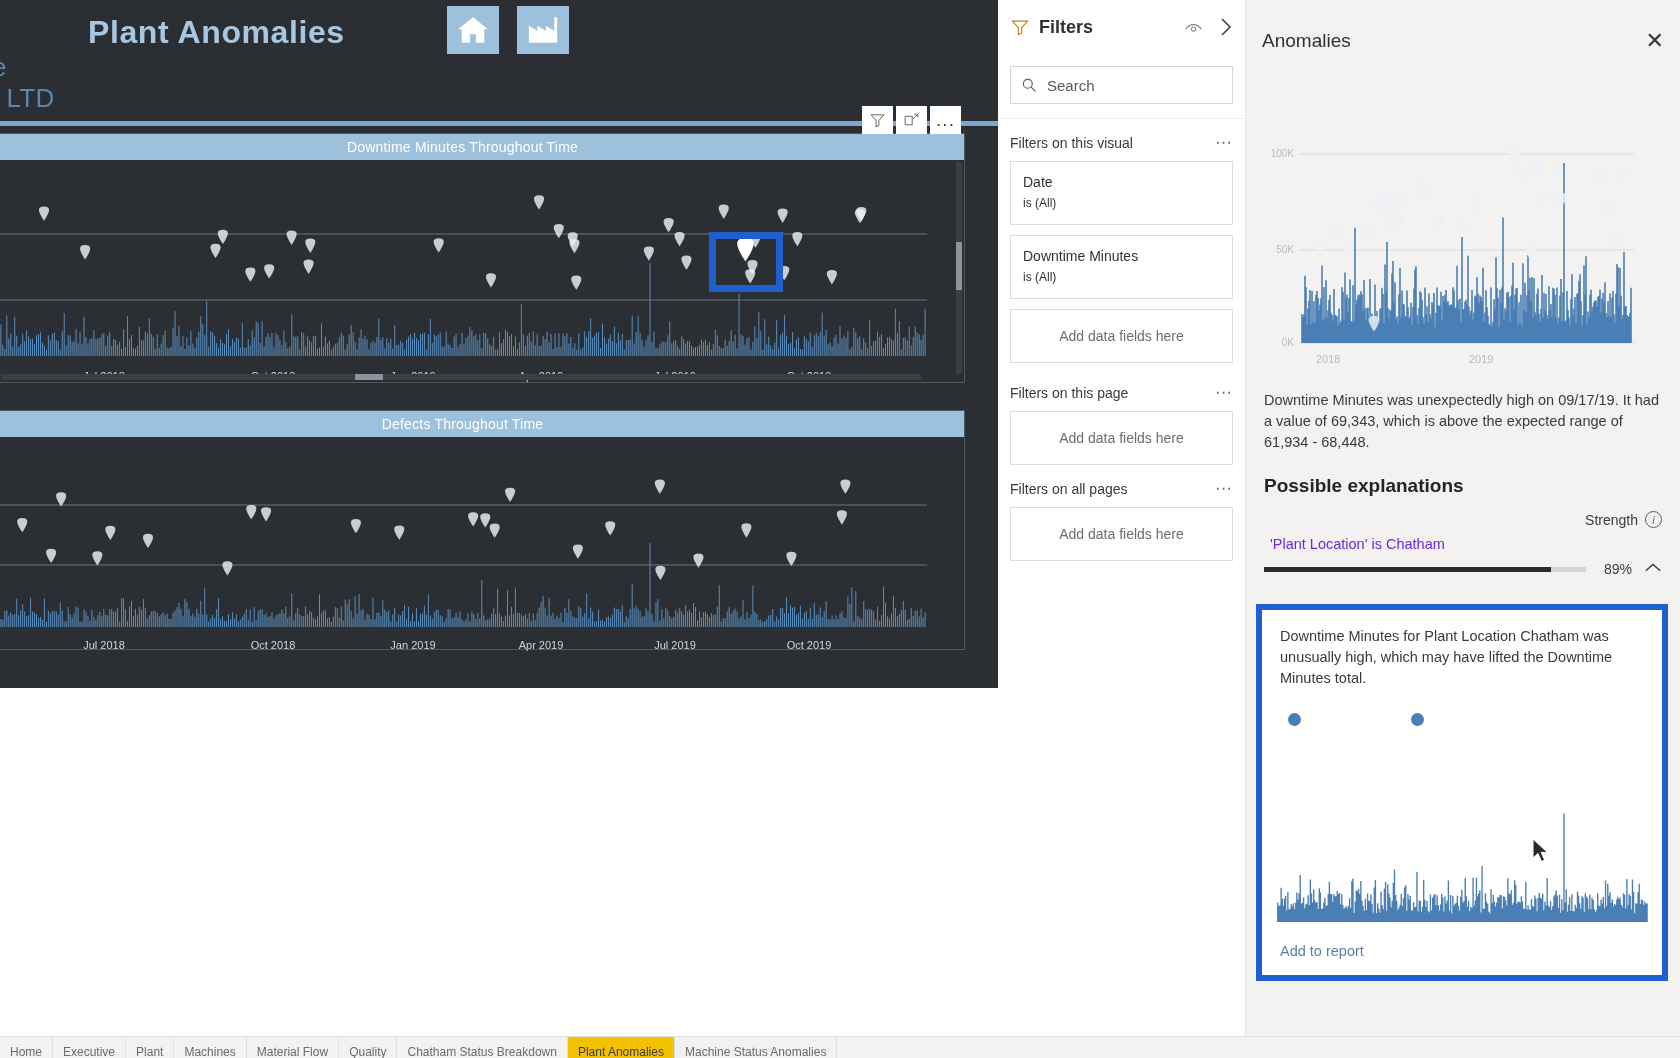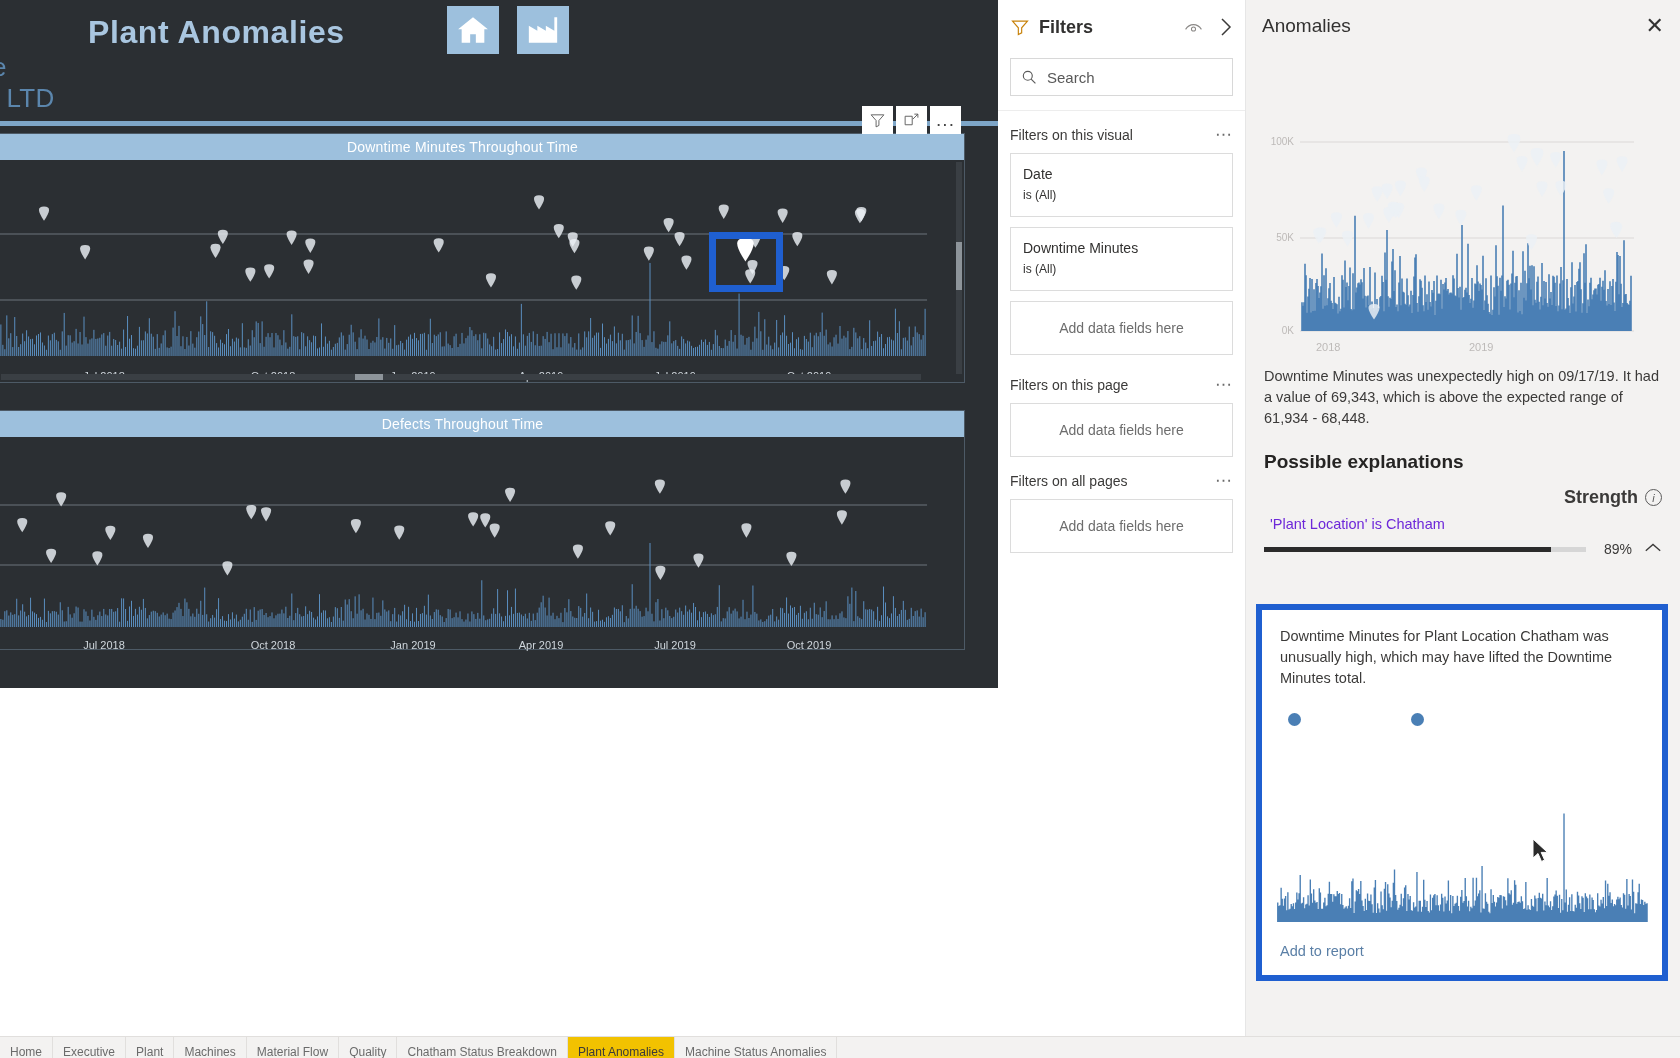--- a/index.html
+++ b/index.html
@@ -95,21 +95,21 @@
     background: #ffffff; border-right: 1px solid #e6e6e6;
   }
   .fp-header {
     position: relative; height: 54px; display: flex; align-items: center; padding: 0 12px;
   }
   .fp-header .funnel { width: 20px; height: 20px; margin-right: 9px; }
   .fp-title { font-size: 18px; color: #323130; font-weight: 600; }
   .fp-header-icons { margin-left: auto; display: flex; align-items: center; gap: 16px; }
   .icon-btn { cursor: pointer; display:flex; align-items:center; justify-content:center; }
   .search-box {
-    margin: 4px 12px 0; height: 38px; border: 1px solid #d8d8d8;
+    margin: 12px 12px 0; height: 38px; border: 1px solid #d8d8d8;
     display: flex; align-items: center; padding: 0 10px; gap: 10px;
   }
   .search-box .ph { color: #585858; font-size: 15px; }
   .fp-divider { margin-top: 14px; height:1px; background:#ededed; }
   .fp-section-label {
     display: flex; align-items: center; padding: 0 12px; margin-top: 16px;
     color: #3b3a39; font-size: 14px;
   }
   .fp-section-label .dots { margin-left: auto; color: #6b6b6b; font-size: 17px; line-height: 6px; letter-spacing:1px; cursor:pointer;}
   .filter-card {
@@ -123,37 +123,37 @@
     display: flex; align-items: center; justify-content: center;
     color: #6d6d6d; font-size: 14px; cursor: pointer;
   }
 
   
   .anom-pane {
     position: absolute; left: 1246px; top: 0; width: 434px; height: 1058px;
     background: #f3f2f1;
   }
   .anom-header {
-    height: 56px; display:flex; align-items:flex-start; padding: 15px 16px;
+    height: 56px; display:flex; align-items:flex-end; padding: 4px 16px;
   }
   .anom-title { font-size: 19px; color: #323130; }
   .anom-close { margin-left:auto; cursor:pointer; color:#333; font-size:22px; line-height:1; }
-  .anom-chart { position: relative; height: 300px; margin: 0 8px; }
+  .anom-chart { position: relative; height: 300px; margin: 12px 8px; }
   .anom-chart svg { display:block; width:100%; height:100%; }
   .anom-desc {
     padding: 10px 18px 0; font-size: 14.5px; line-height: 21px; color: #3b3a39;
   }
   .anom-subhead {
     padding: 22px 18px 0; font-size: 19px; color: #252423; font-weight: 600;
   }
   .strength-row {
     display:flex; align-items:center; justify-content:flex-end;
     padding: 14px 18px 0; gap: 7px;
   }
-  .strength-row .lbl { font-size: 18px; color: #3b3a39; font-weight: bold; }
+  .strength-row .lbl { font-size: 14px; color: #3b3a39; }
   .info-circle {
     width:17px;height:17px;border:1px solid #5a5a5a;border-radius:50%;
     font-size:11px;color:#5a5a5a;display:flex;align-items:center;justify-content:center;
     font-style: italic; cursor:pointer;
   }
   .expl-line { padding: 8px 24px 0; font-size: 14.5px; color:#6d28d9; }
   .bar-row { display:flex; align-items:center; padding: 8px 18px 0; gap: 12px; }
   .bar-track { flex: 1; height: 5px; background: #d6d6d6; position: relative; }
   .bar-fill { position:absolute; left:0; top:0; height:5px; background:#2b2b2b; }
   .bar-pct { font-size: 14px; color: #3b3a39; min-width:34px; text-align:right;}

